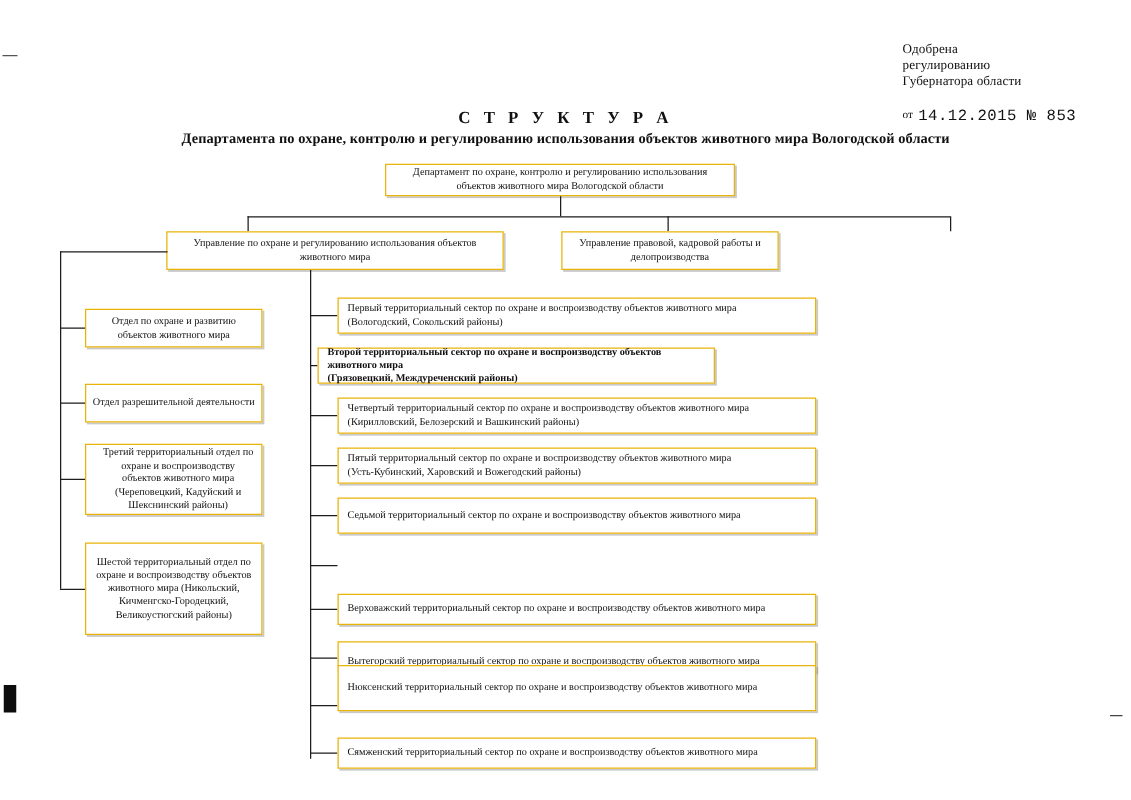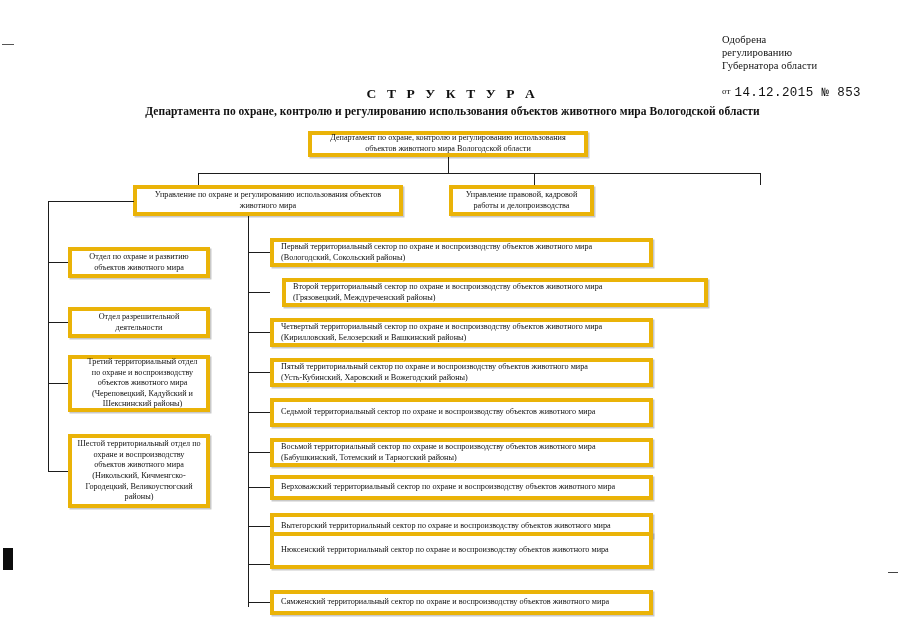--- a/index.html
+++ b/index.html
@@ -42,21 +42,21 @@
   .title-sub{
     position:absolute;left:0;right:0;top:105px;
     text-align:center;
     font-weight:bold;font-size:11.5px;
     letter-spacing:.05px;
   }
 
   
   .box{
     position:absolute;
-    border:4px solid #eab308;
+    border:1px solid #eab308;
     background:#fff;
     box-sizing:border-box;
     display:flex;align-items:center;justify-content:center;
     text-align:center;
     font-size:8.2px;
     line-height:10.6px;
     padding:2px 5px;
     box-shadow:1.5px 1.5px 0 rgba(120,120,120,.40);
   }
   .box span{display:block;}
@@ -90,21 +90,21 @@
 
   <div class="ln v" style="left:448px;top:157px;height:16px;"></div>
   <div class="ln h" style="left:198px;top:173px;width:562px;"></div>
   <div class="ln v" style="left:198px;top:173px;height:12px;"></div>
   <div class="ln v" style="left:534px;top:173px;height:12px;"></div>
   <div class="ln v" style="left:760px;top:173px;height:12px;"></div>
 
   <div class="box" style="left:133px;top:185px;width:270px;height:31px;">
     <span>Управление по охране и регулированию использования объектов животного мира</span>
   </div>
-  <div class="box" style="left:449px;top:185px;width:145px;height:31px;">
+  <div class="box" style="left:449px;top:185px;width:174px;height:31px;">
     <span>Управление правовой, кадровой работы и делопроизводства</span>
   </div>
 
   <div class="ln h" style="left:48px;top:201px;width:86px;"></div>
   <div class="ln v" style="left:48px;top:201px;height:270px;"></div>
 
   <div class="ln h" style="left:48px;top:262px;width:20px;"></div>
   <div class="ln h" style="left:48px;top:322px;width:20px;"></div>
   <div class="ln h" style="left:48px;top:383px;width:20px;"></div>
   <div class="ln h" style="left:48px;top:471px;width:20px;"></div>
@@ -134,21 +134,21 @@
   <div class="ln h" style="left:248px;top:526px;width:22px;"></div>
   <div class="ln h" style="left:248px;top:564px;width:22px;"></div>
   <div class="ln h" style="left:248px;top:602px;width:22px;"></div>
 
   <div class="box left-align" style="left:270px;top:238px;width:383px;height:29px;">
     <span>
       <span>Первый территориальный сектор по охране и воспроизводству объектов животного мира</span>
       <span>(Вологодский, Сокольский районы)</span>
     </span>
   </div>
-  <div class="box left-align" style="left:282px;top:278px;width:426px;height:29px;">
+  <div class="box left-align" style="left:254px;top:278px;width:318px;height:29px;font-weight:bold;">
     <span>
       <span>Второй территориальный сектор по охране и воспроизводству объектов животного мира</span>
       <span>(Грязовецкий, Междуреченский районы)</span>
     </span>
   </div>
   <div class="box left-align" style="left:270px;top:318px;width:383px;height:29px;">
     <span>
       <span>Четвертый территориальный сектор по охране и воспроизводству объектов животного мира</span>
       <span>(Кирилловский, Белозерский и Вашкинский районы)</span>
     </span>
@@ -157,26 +157,20 @@
     <span>
       <span>Пятый территориальный сектор по охране и воспроизводству объектов животного мира</span>
       <span>(Усть-Кубинский, Харовский и Вожегодский районы)</span>
     </span>
   </div>
   <div class="box left-align" style="left:270px;top:398px;width:383px;height:29px;">
     <span>
       <span>Седьмой территориальный сектор по охране и воспроизводству объектов животного мира</span>
     </span>
   </div>
-  <div class="box left-align" style="left:270px;top:438px;width:383px;height:29px;">
-    <span>
-      <span>Восьмой территориальный сектор по охране и воспроизводству объектов животного мира</span>
-      <span>(Бабушкинский, Тотемский и Тарногский районы)</span>
-    </span>
-  </div>
   <div class="box left-align" style="left:270px;top:475px;width:383px;height:25px;">
     <span>Верховажский территориальный сектор по охране и воспроизводству объектов животного мира</span>
   </div>
   <div class="box left-align" style="left:270px;top:513px;width:383px;height:25px;align-items:flex-end;">
     <span>Вытегорский территориальный сектор по охране и воспроизводству объектов животного мира</span>
   </div>
   <div class="box left-align" style="left:270px;top:532px;width:383px;height:37px;">
     <span>Нюксенский территориальный сектор по охране и воспроизводству объектов животного мира</span>
   </div>
   <div class="box left-align" style="left:270px;top:590px;width:383px;height:25px;">

